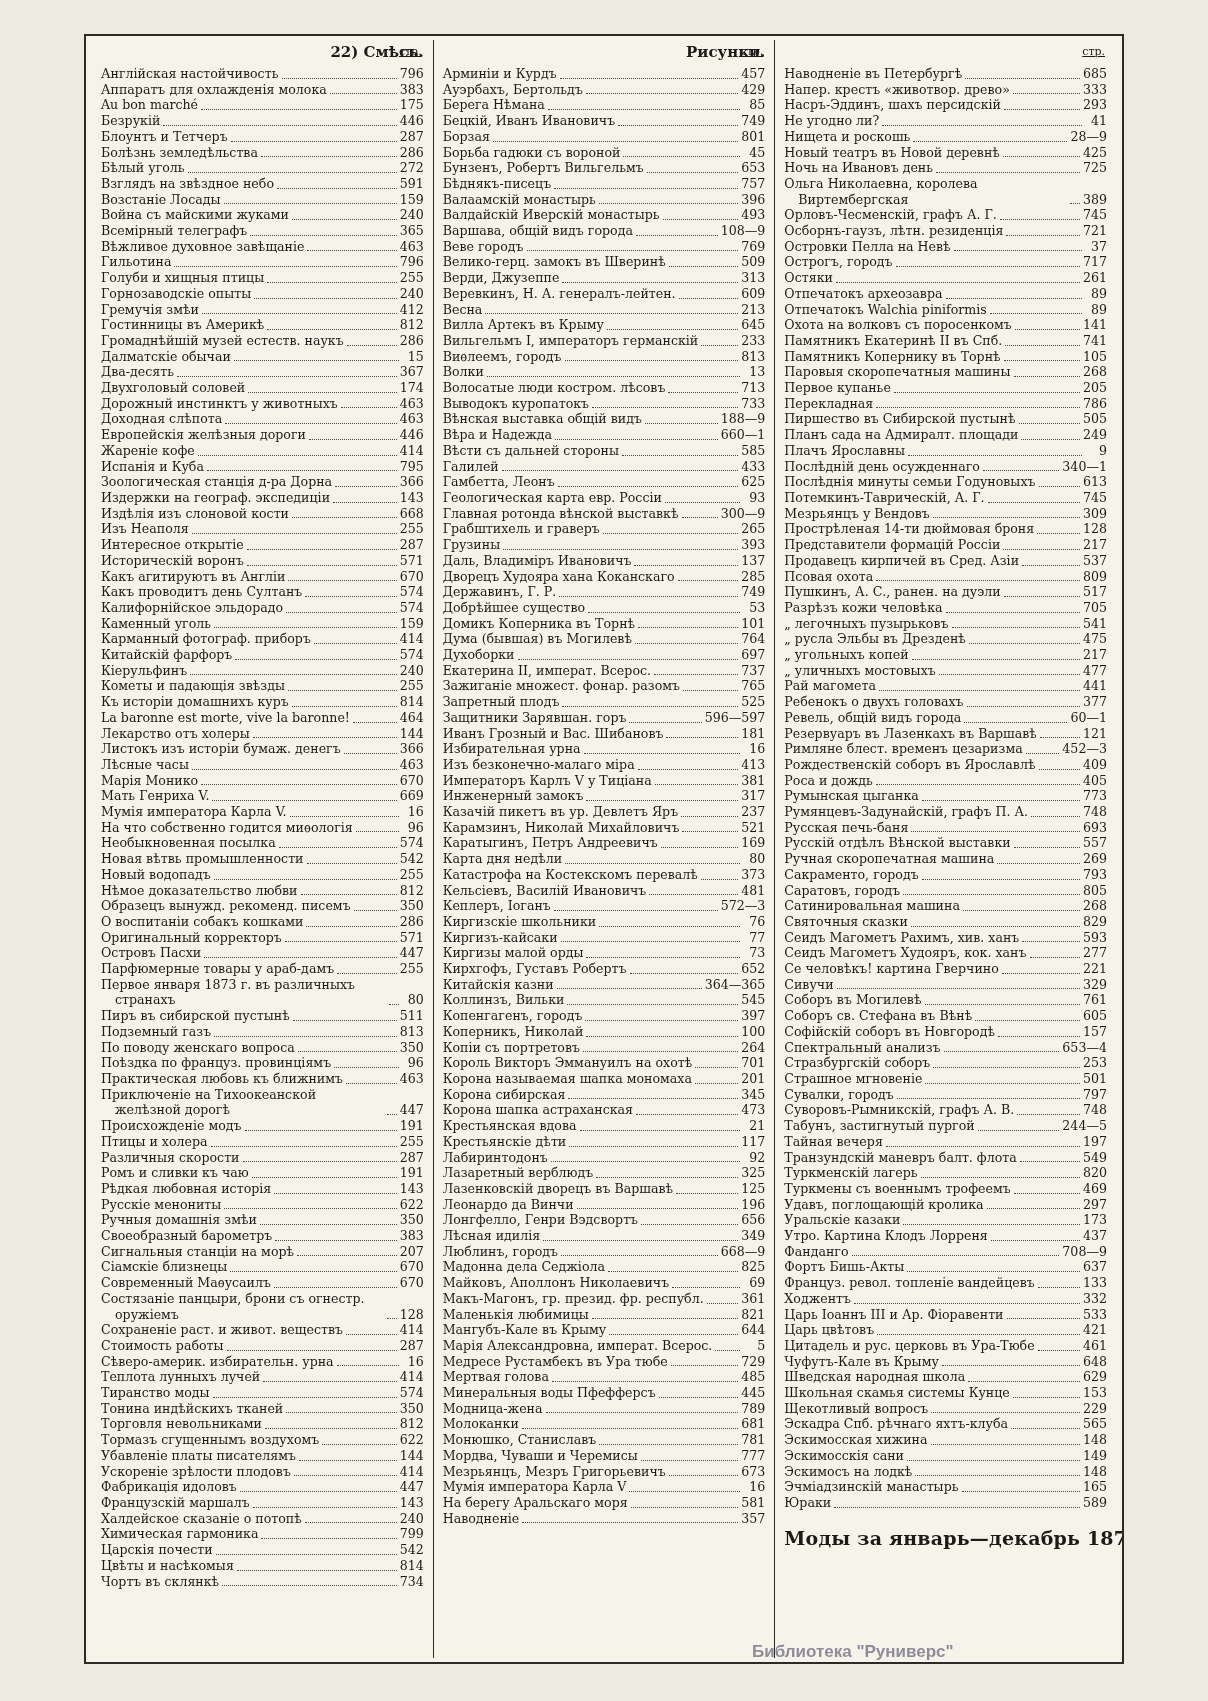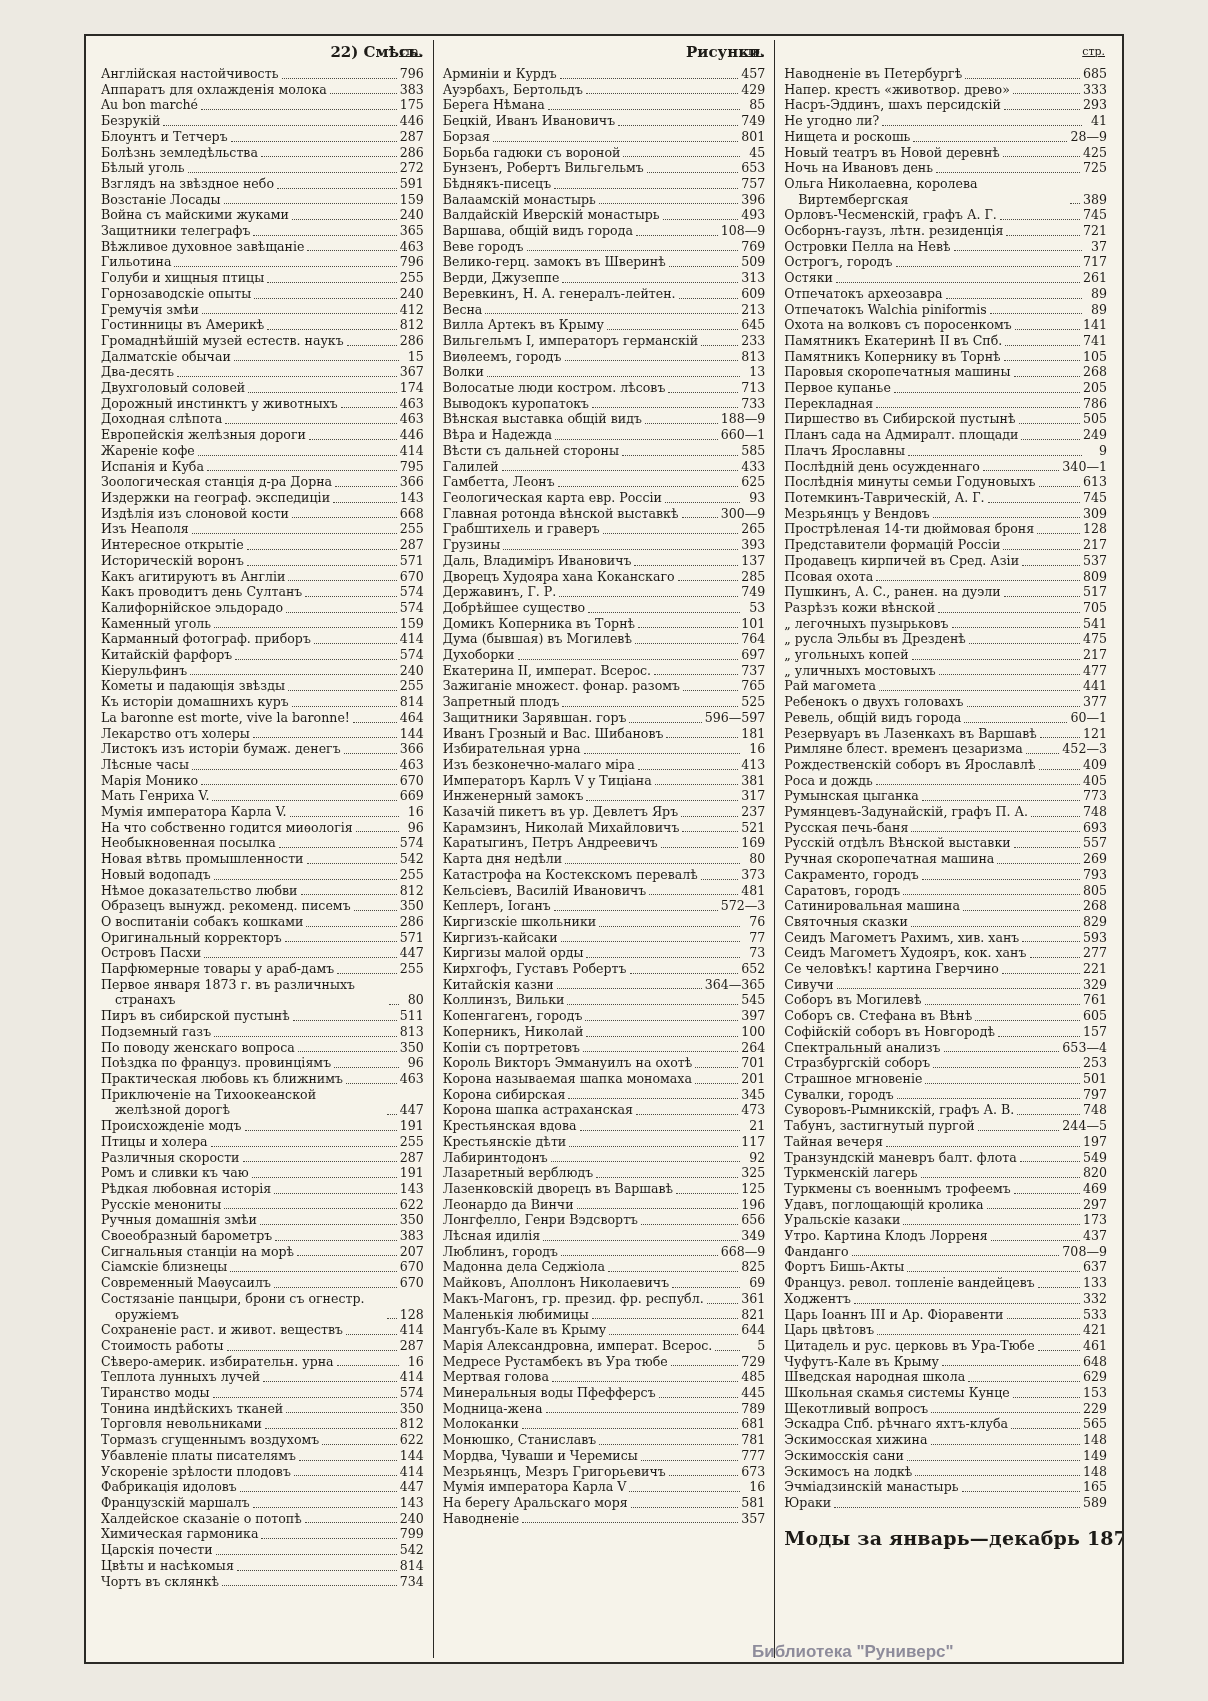--- a/index.html
+++ b/index.html
@@ -138,21 +138,21 @@
           <span class="lab">Возстаніе Лосады</span>
           <span class="leader"></span>
           <span class="pg">159</span>
         </div>
         <div class="row">
           <span class="lab">Война съ майскими жуками</span>
           <span class="leader"></span>
           <span class="pg">240</span>
         </div>
         <div class="row">
-          <span class="lab">Защитники телеграфъ</span>
+          <span class="lab">Всемірный телеграфъ</span>
           <span class="leader"></span>
           <span class="pg">365</span>
         </div>
         <div class="row">
           <span class="lab">Вѣжливое духовное завѣщаніе</span>
           <span class="leader"></span>
           <span class="pg">463</span>
         </div>
         <div class="row">
           <span class="lab">Гильотина</span>
@@ -1206,21 +1206,21 @@
           <span class="lab">Псовая охота</span>
           <span class="leader"></span>
           <span class="pg">809</span>
         </div>
         <div class="row">
           <span class="lab">Пушкинъ, А. С., ранен. на дуэли</span>
           <span class="leader"></span>
           <span class="pg">517</span>
         </div>
         <div class="row">
-          <span class="lab">Разрѣзъ кожи вѣнской</span>
+          <span class="lab">Разрѣзъ кожи человѣка</span>
           <span class="leader"></span>
           <span class="pg">705</span>
         </div>
         <div class="row">
           <span class="lab">„  легочныхъ пузырьковъ</span>
           <span class="leader"></span>
           <span class="pg">541</span>
         </div>
         <div class="row">
           <span class="lab">„  русла Эльбы въ Дрезденѣ</span>

